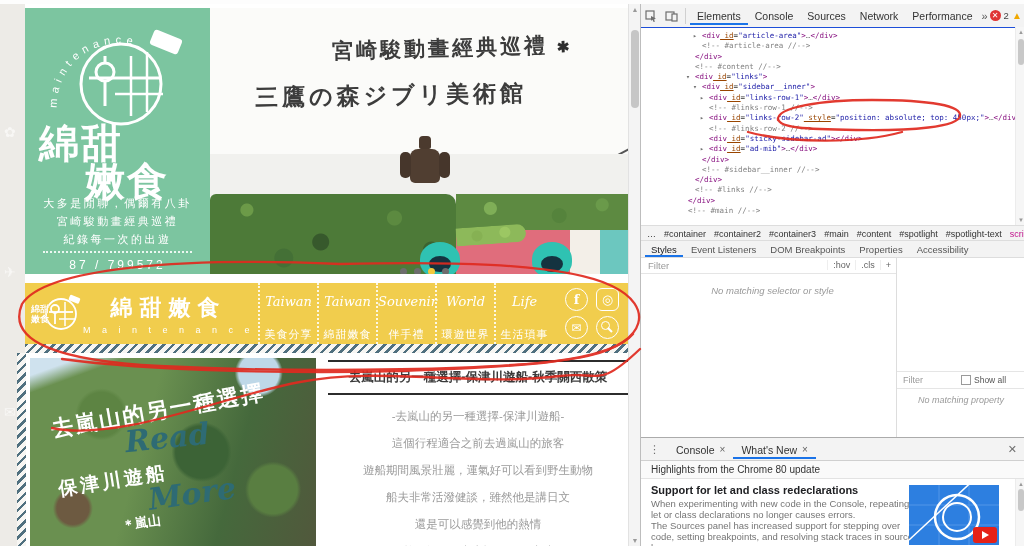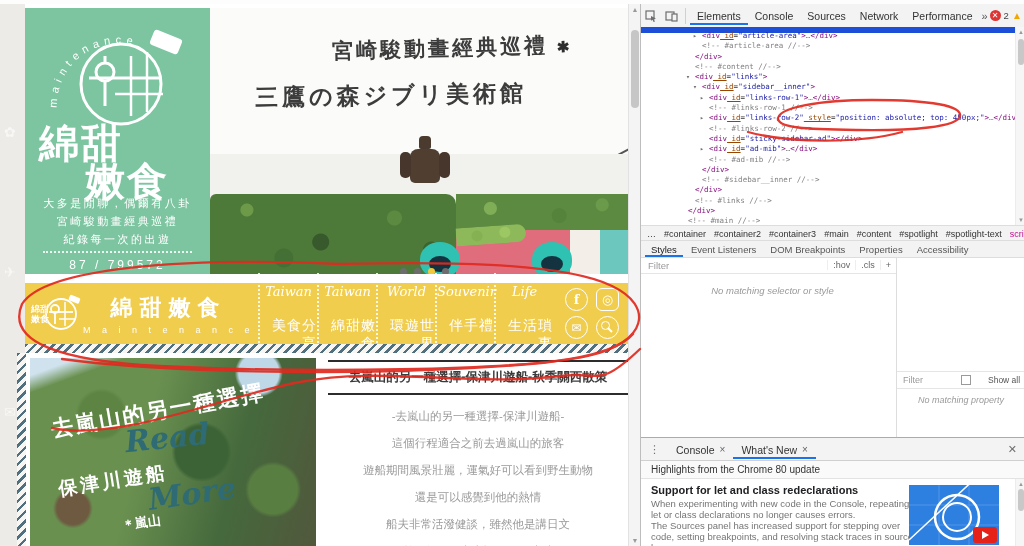--- a/index.html
+++ b/index.html
@@ -63,21 +63,21 @@
   #mini-logo{position:relative;width:52px;height:48px;margin-left:6px;flex:0 0 auto;}
   #mini-logo svg{position:absolute;left:8px;top:2px;}
   #mini-logo .mini-txt{position:absolute;left:0px;top:14px;font-size:9px;line-height:10px;width:20px;font-weight:bold;text-shadow:0 0 1px #e7b92c;}
   #brand{flex:0 0 auto;margin-right:4px;text-align:center;}
   #brand .zh{font-size:22px;font-weight:bold;letter-spacing:7px;white-space:nowrap;}
   #brand .en{font-size:9px;letter-spacing:4.5px;margin-top:2px;}
   .nav-item{flex:0 0 auto;width:57px;text-align:center;border-left:2px dotted rgba(255,255,255,.85);
             padding:2px 0;cursor:pointer;}
   .nav-ico{display:block;font-size:13px;line-height:13px;height:13px;}
   .nav-en{display:block;font-family:"DejaVu Serif",serif;font-style:italic;font-size:13px;margin-top:-4px;}
-  .nav-zh{display:block;font-size:14px;letter-spacing:1px;margin-top:18px;text-align:right;}
+  .nav-zh{display:block;font-size:11px;letter-spacing:1px;margin-top:18px;}
   #socials{margin-left:12px;display:grid;grid-template-columns:24px 24px;grid-gap:5px 7px;}
   .soc{position:relative;width:21px;height:21px;border:1.6px solid #fff;border-radius:50%;
        display:flex;align-items:center;justify-content:center;font-size:12px;color:#fff;cursor:pointer;}
   .soc[data-ico="facebook"]::before{content:"f";font-family:"DejaVu Serif",serif;font-weight:bold;font-size:13px;}
   .soc[data-ico="instagram"]{border-radius:6px;}
   .soc[data-ico="instagram"]::before{content:"◎";font-size:13px;}
   .soc[data-ico="mail"]::before{content:"✉";font-size:12px;}
   .soc[data-ico="search"]::before{content:"";width:7px;height:7px;border:1.6px solid #fff;border-radius:50%;
        position:absolute;left:4px;top:4px;}
   .soc[data-ico="search"]::after{content:"";width:6px;height:1.6px;background:#fff;position:absolute;
@@ -105,21 +105,21 @@
   #art-title{border-top:2px solid #2c2c2c;border-bottom:2px solid #2c2c2c;padding:7px 0;
      text-align:center;font-size:12.5px;font-weight:bold;color:#3a3a3a;white-space:nowrap;cursor:pointer;}
   #art-body{margin-top:8px;text-align:center;color:#9a9a9a;font-size:11.5px;line-height:27px;}
   
   #pg-scroll{left:628px;top:4px;width:12px;height:542px;background:#f4f4f4;border-left:1px solid #e2e2e2;}
   #pg-scroll .arr{position:absolute;left:0;width:12px;text-align:center;font-size:7px;color:#9a9a9a;}
   #pg-thumb{position:absolute;left:2px;top:26px;width:8px;height:78px;background:#c6c6c6;border-radius:4px;}
   
   #devtools{left:640px;top:4px;width:384px;height:542px;background:#fff;border-left:1px solid #bdbdbd;
             font-family:"Liberation Sans",sans-serif;color:#333;}
-  #dt-toolbar{left:0;top:0;width:384px;height:23px;background:#f3f3f3;border-bottom:6px solid #1d4ed8;
+  #dt-toolbar{left:0;top:0;width:384px;height:23px;background:#f3f3f3;border-bottom:1px solid #1d4ed8;
       display:flex;align-items:center;}
   .tb-ico{width:16px;height:16px;display:flex;align-items:center;justify-content:center;color:#6e6e6e;
       font-size:11px;margin:0 2px;cursor:pointer;flex:0 0 auto;}
   #tb-sep{width:1px;height:16px;background:#d0d0d0;margin:0 4px;flex:0 0 auto;}
   .dt-tab{font-size:10.5px;color:#333;padding:4px 7px 3px;cursor:pointer;white-space:nowrap;flex:0 0 auto;}
   .dt-tab[data-active="true"]{border-bottom:2px solid #1a73e8;padding-bottom:1px;}
   #tb-more{font-size:11px;color:#555;margin:0 2px;cursor:pointer;}
   #tb-right{margin-left:auto;display:flex;align-items:center;gap:3px;padding-right:4px;}
   #err-badge{width:11px;height:11px;border-radius:50%;background:#df3434;color:#fff;font-size:8px;
       display:flex;align-items:center;justify-content:center;}
@@ -153,21 +153,21 @@
   .hovcls{font-size:9px;color:#666;padding:0 5px;border-left:1px solid #eee;cursor:pointer;white-space:nowrap;}
   #dt-styles-empty{left:4px;top:269px;width:255px;text-align:center;padding-top:12px;
       font-size:9.5px;font-style:italic;color:#9a9a9a;}
   #dt-vdivider{left:255px;top:253px;width:1px;height:180px;background:#ddd;}
   
   #dt-computed{left:256px;top:253px;width:128px;height:180px;}
   #comp-filterrow{position:absolute;left:0;top:114px;width:128px;height:16px;border-top:1px solid #e5e5e5;
       border-bottom:1px solid #e5e5e5;display:flex;align-items:center;}
   #comp-filter{border:none;outline:none;font-size:9px;color:#333;width:56px;padding-left:6px;background:transparent;}
   #comp-filter::placeholder{color:#9a9a9a;}
-  #showall{display:flex;align-items:center;gap:17px;font-size:8.5px;color:#555;cursor:pointer;}
+  #showall{display:flex;align-items:center;gap:3px;font-size:8.5px;color:#555;cursor:pointer;}
   #showall .box{width:8px;height:8px;border:1px solid #9a9a9a;background:#fff;}
   #dt-comp-empty{position:absolute;left:0;top:138px;width:128px;text-align:center;
       font-size:9px;font-style:italic;color:#9a9a9a;}
   
   #dt-drawer{left:0;top:433px;width:384px;height:109px;border-top:1px solid #ababab;background:#fff;}
   #drawer-tabs{position:absolute;left:0;top:0;width:384px;height:22px;background:#f3f3f3;
       border-bottom:1px solid #d0d0d0;display:flex;align-items:center;}
   #drawer-kebab{font-size:11px;color:#6e6e6e;padding:0 8px;cursor:pointer;}
   .dr-tab{font-size:10.5px;color:#333;padding:4px 8px 3px;cursor:pointer;white-space:nowrap;display:flex;gap:5px;align-items:center;}
   .dr-tab[data-active="true"]{border-bottom:2px solid #1a73e8;padding-bottom:1px;}
@@ -286,29 +286,29 @@
             <span class="nav-zh">美食分享</span>
           </div>
 
           <div class="nav-item">
             <span class="nav-ico" data-ico="glasses"></span>
             <span class="nav-en">Taiwan</span>
             <span class="nav-zh">綿甜嫩食</span>
           </div>
 
           <div class="nav-item">
+            <span class="nav-ico" data-ico="gift"></span>
+            <span class="nav-en">Souvenir</span>
+            <span class="nav-zh">伴手禮</span>
+          </div>
+
+          <div class="nav-item">
             <span class="nav-ico" data-ico="plane"></span>
             <span class="nav-en">World</span>
             <span class="nav-zh">環遊世界</span>
-          </div>
-
-          <div class="nav-item">
-            <span class="nav-ico" data-ico="gift"></span>
-            <span class="nav-en">Souvenir</span>
-            <span class="nav-zh">伴手禮</span>
           </div>
 
           <div class="nav-item">
             <span class="nav-ico" data-ico="rose"></span>
             <span class="nav-en">Life</span>
             <span class="nav-zh">生活瑣事</span>
           </div>
         </div>
       <div id="socials">
 
@@ -329,22 +329,22 @@
       <span class="ovl" id="ovl-more">More</span>
       <span class="ovl" id="ovl-tag">＊嵐山</span>
     </div>
     <div class="abs" id="art-right">
       <div id="art-title">去嵐山的另一種選擇-保津川遊船-秋季關西散策</div>
       <div id="art-body">
 
       <div>-去嵐山的另一種選擇-保津川遊船-</div>
           <div>這個行程適合之前去過嵐山的旅客</div>
           <div>遊船期間風景壯麗，運氣好可以看到野生動物</div>
+          <div>船夫非常活潑健談，雖然他是講日文</div>
           <div>還是可以感覺到他的熱情</div>
-          <div>船夫非常活潑健談，雖然他是講日文</div>
           <div>整個行程下來大概是 2 個小時</div>
         </div>
     </div>
   </div>
 
   <div class="abs" id="pg-scroll">
     <span class="arr" style="top:2px">▲</span>
     <span id="pg-thumb"></span>
     <span class="arr" style="bottom:2px">▼</span>
   </div>
@@ -388,21 +388,20 @@
         <div class="tree-line" style="padding-left: 54px;"><span class="tk-t">&lt;/div&gt;</span></div>
         <div class="tree-line" style="padding-left: 54px;"><span class="tk-c">&lt;!-- #content //--&gt;</span></div>
         <div class="tree-line" style="padding-left: 54px;"><span class="tk-a">▾</span><span class="tk-t">&lt;div</span><span class="tk-an"> id</span><span class="tk-w">=</span><span class="tk-av">"links"</span><span class="tk-t">&gt;</span></div>
         <div class="tree-line" style="padding-left: 61px;"><span class="tk-a">▾</span><span class="tk-t">&lt;div</span><span class="tk-an"> id</span><span class="tk-w">=</span><span class="tk-av">"sidebar__inner"</span><span class="tk-t">&gt;</span></div>
         <div class="tree-line" style="padding-left: 68px;"><span class="tk-a">▸</span><span class="tk-t">&lt;div</span><span class="tk-an"> id</span><span class="tk-w">=</span><span class="tk-av">"links-row-1"</span><span class="tk-t">&gt;</span><span class="tk-e">…</span><span class="tk-t">&lt;/div&gt;</span></div>
         <div class="tree-line" style="padding-left: 68px;"><span class="tk-c">&lt;!-- #links-row-1 //--&gt;</span></div>
         <div class="tree-line" style="padding-left: 68px;"><span class="tk-a">▸</span><span class="tk-t">&lt;div</span><span class="tk-an"> id</span><span class="tk-w">=</span><span class="tk-av">"links-row-2"</span><span class="tk-an"> style</span><span class="tk-w">=</span><span class="tk-av">"position: absolute; top: 450px;"</span><span class="tk-t">&gt;</span><span class="tk-e">…</span><span class="tk-t">&lt;/div&gt;</span></div>
         <div class="tree-line" style="padding-left: 68px;"><span class="tk-c">&lt;!-- #links-row-2 //--&gt;</span></div>
         <div class="tree-line" style="padding-left: 68px;"><span class="tk-t">&lt;div</span><span class="tk-an"> id</span><span class="tk-w">=</span><span class="tk-av">"sticky-sidebar-ad"</span><span class="tk-t">&gt;&lt;/div&gt;</span></div>
         <div class="tree-line" style="padding-left: 68px;"><span class="tk-a">▸</span><span class="tk-t">&lt;div</span><span class="tk-an"> id</span><span class="tk-w">=</span><span class="tk-av">"ad-mib"</span><span class="tk-t">&gt;</span><span class="tk-e">…</span><span class="tk-t">&lt;/div&gt;</span></div>
-        <div class="tree-line" style="padding-left: 68px;"><span class="tk-c">&lt;!-- #ad-mib //--&gt;</span></div>
         <div class="tree-line" style="padding-left: 61px;"><span class="tk-t">&lt;/div&gt;</span></div>
         <div class="tree-line" style="padding-left: 61px;"><span class="tk-c">&lt;!-- #sidebar__inner //--&gt;</span></div>
         <div class="tree-line" style="padding-left: 54px;"><span class="tk-t">&lt;/div&gt;</span></div>
         <div class="tree-line" style="padding-left: 54px;"><span class="tk-c">&lt;!-- #links //--&gt;</span></div>
         <div class="tree-line" style="padding-left: 47px;"><span class="tk-t">&lt;/div&gt;</span></div>
         <div class="tree-line" style="padding-left: 47px;"><span class="tk-c">&lt;!-- #main //--&gt;</span></div>
       </div>
     <div class="pane-scroll" style="left:374px;top:23px;height:198px;">
       <span class="arr" style="top:2px">▲</span>
       <span class="thumb" style="top:12px;height:26px"></span>

